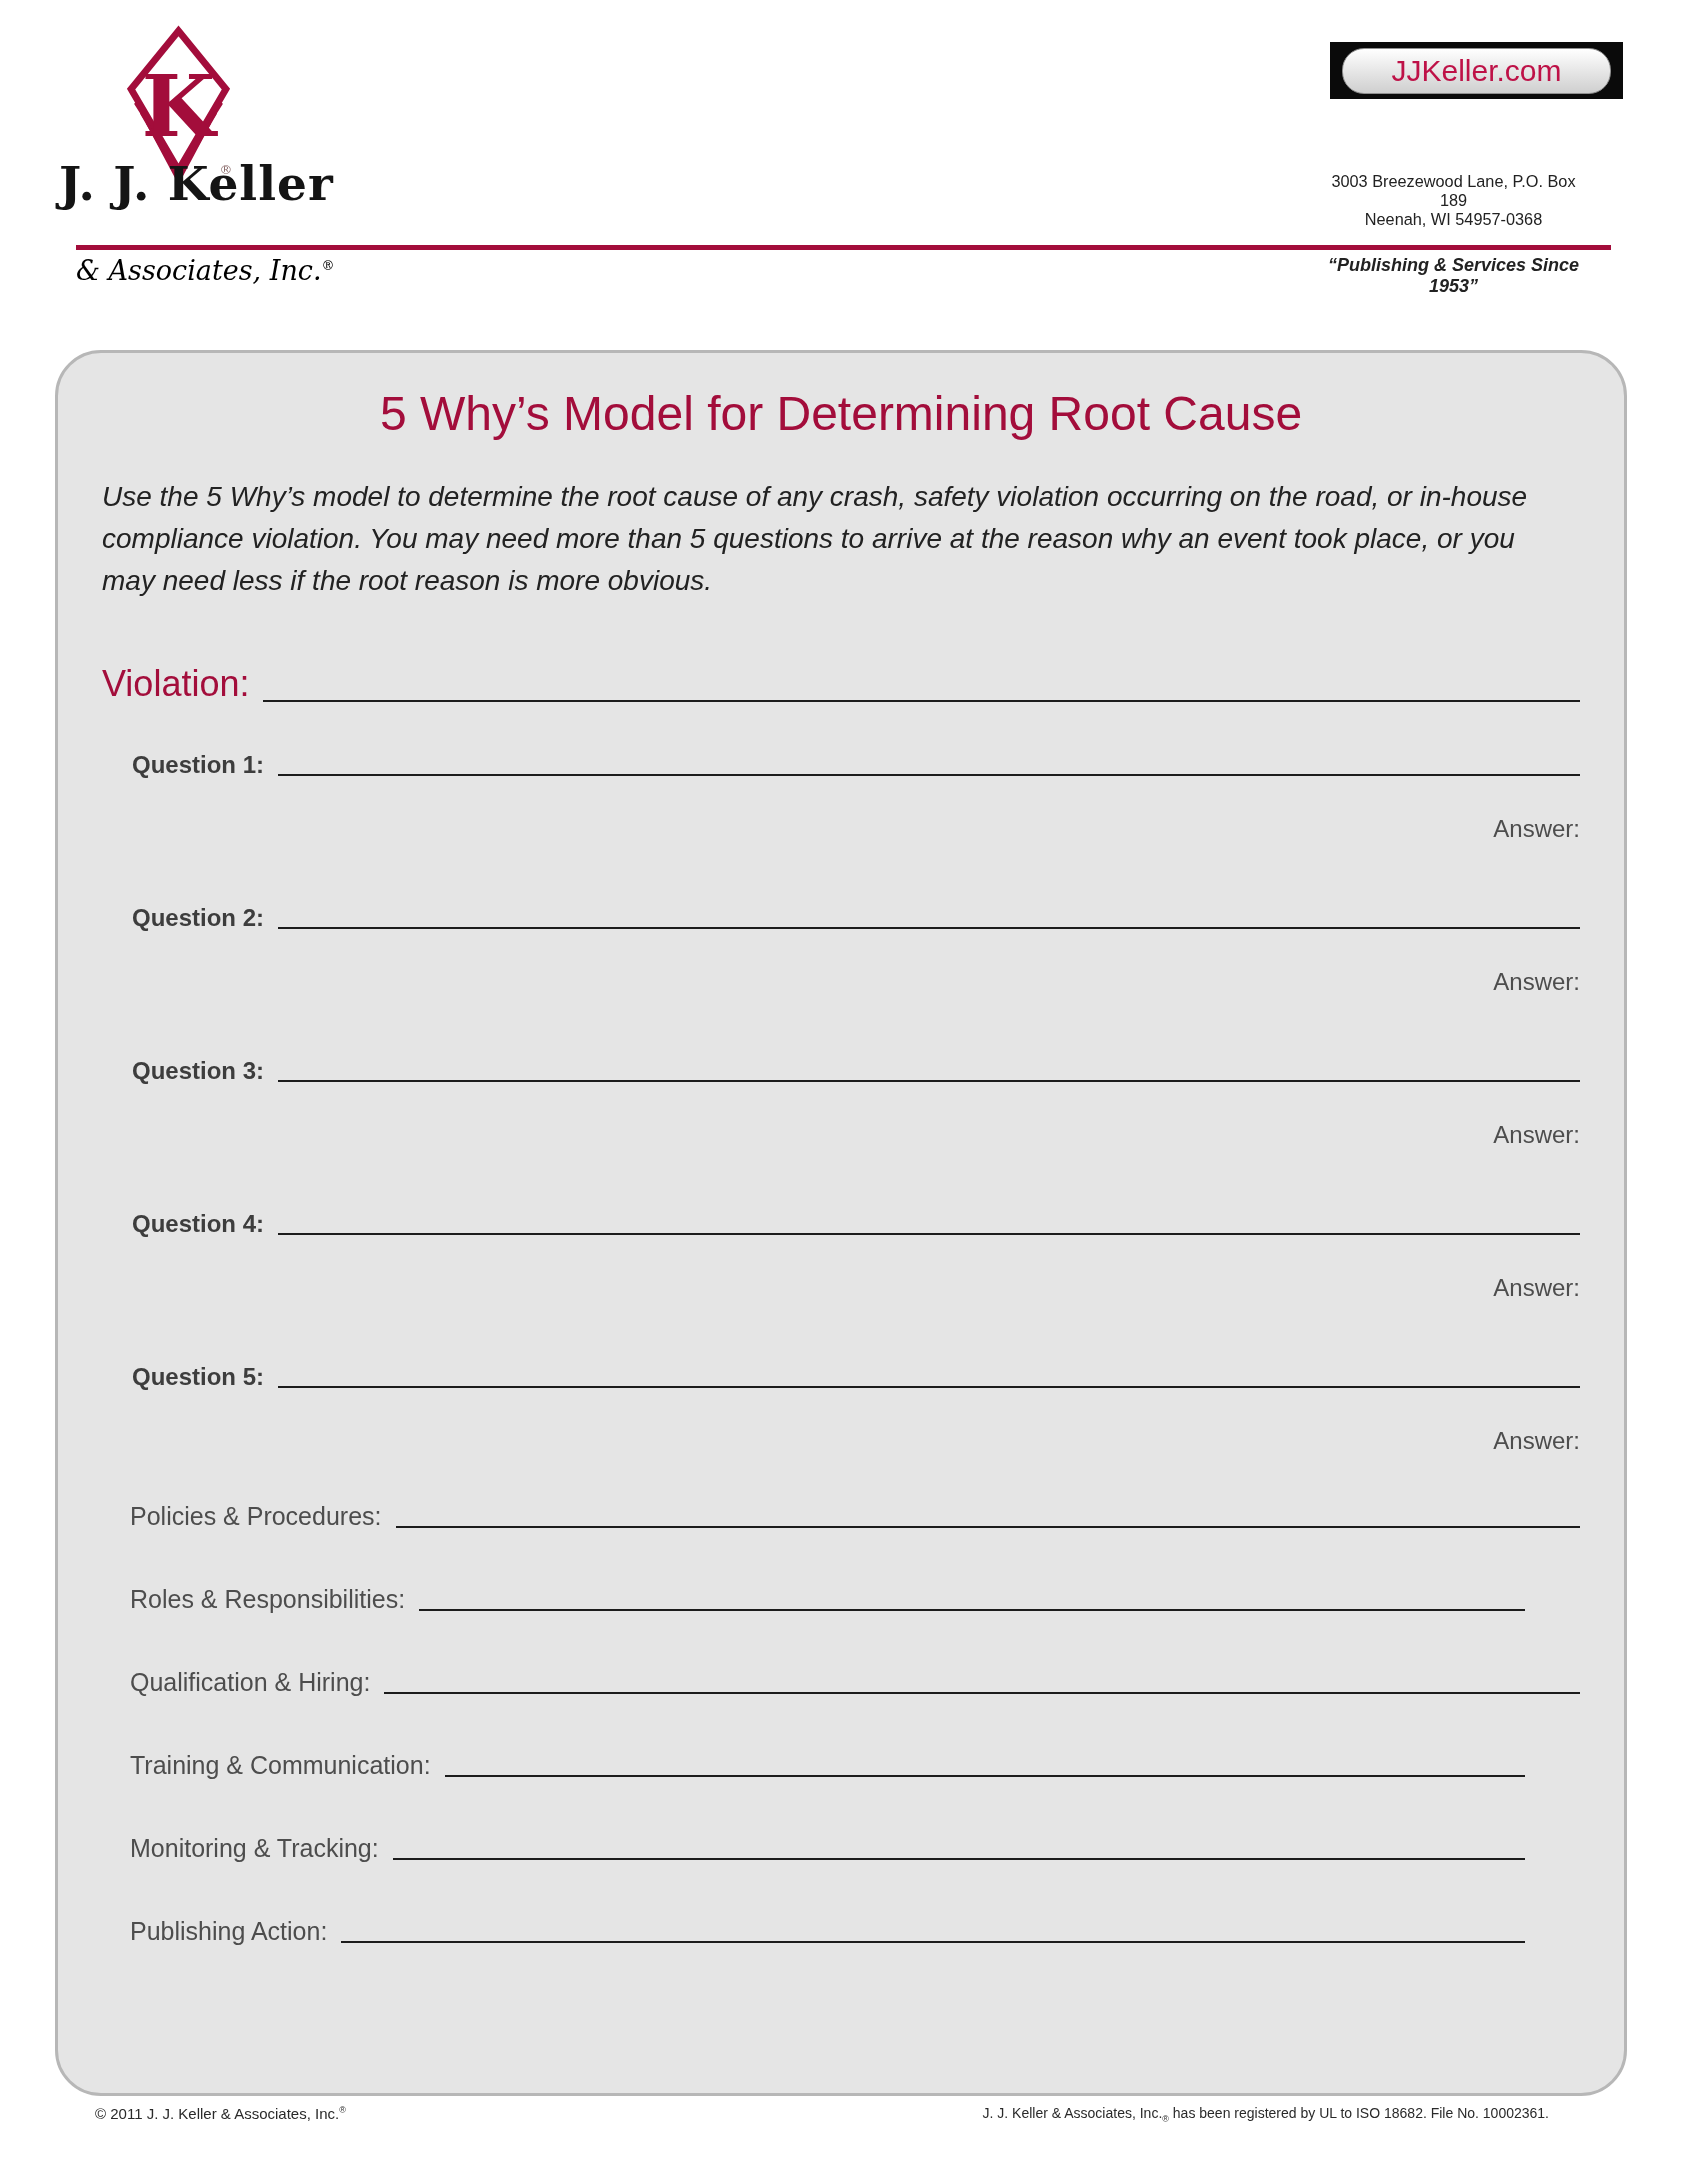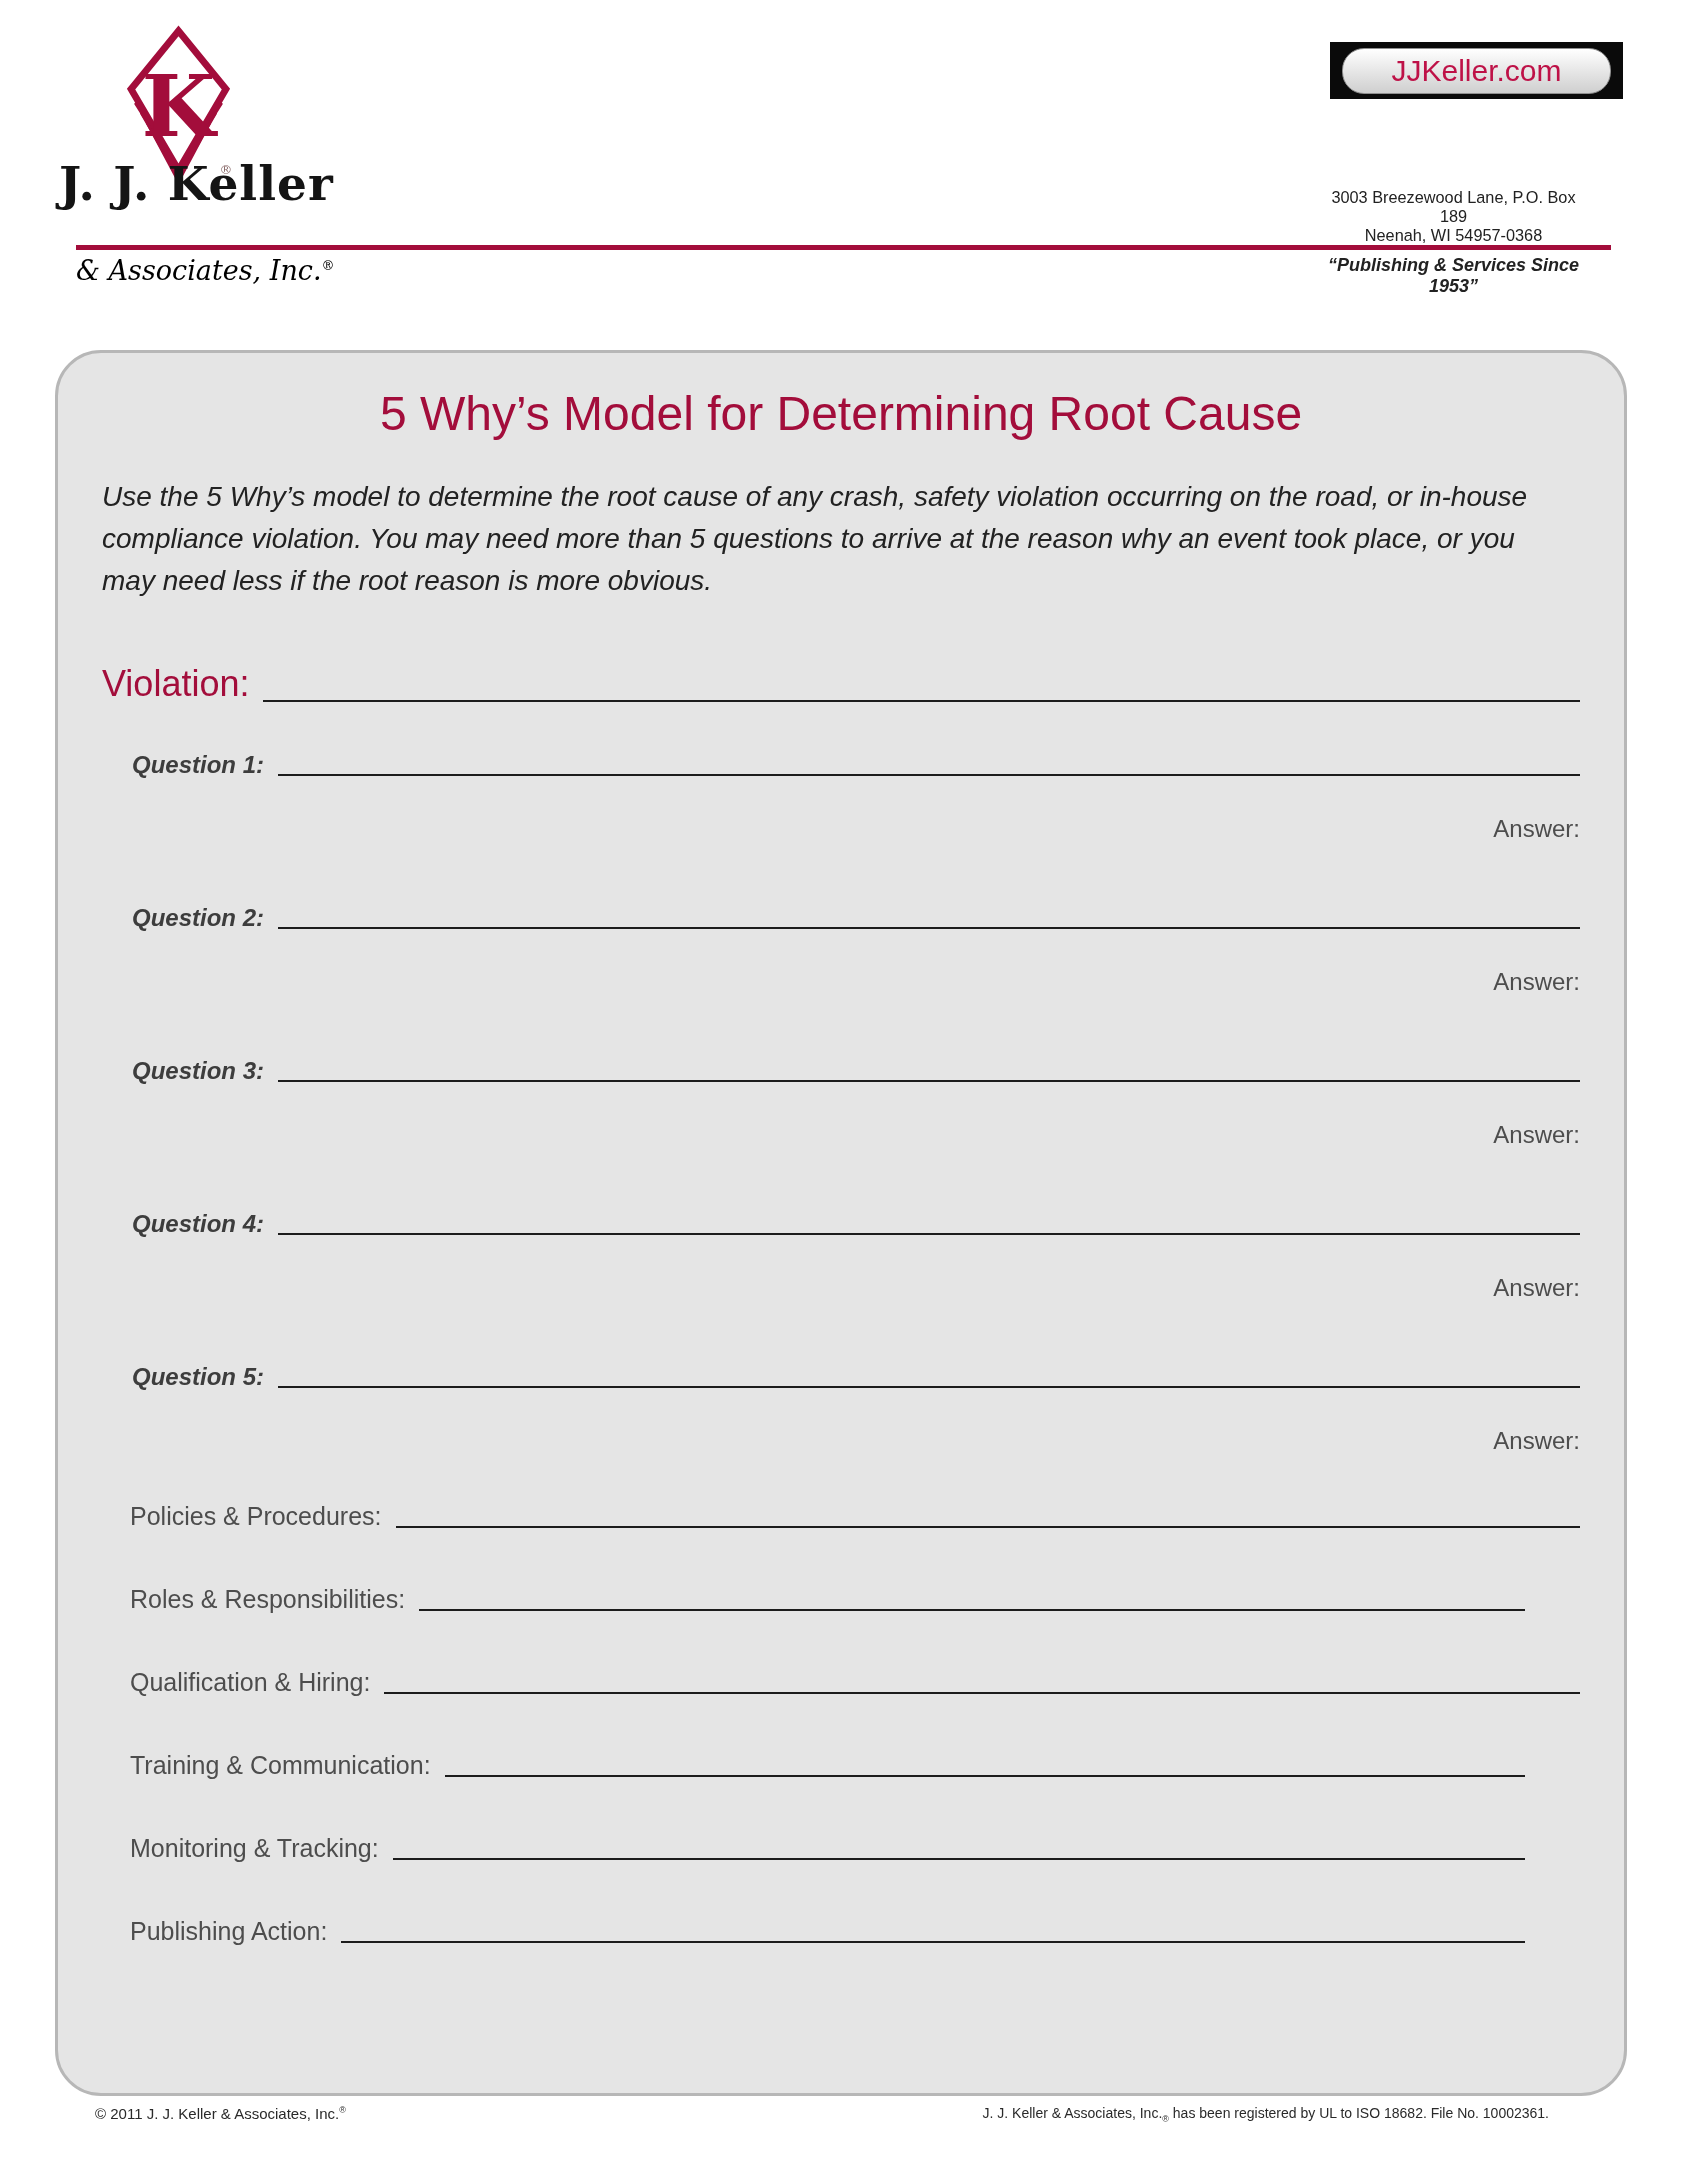--- a/index.html
+++ b/index.html
@@ -26,21 +26,21 @@
     display:flex;align-items:center;justify-content:center;
   }
   .web-btn .pill{
     width:267px;height:44px;border-radius:22px;
     background:linear-gradient(#ffffff,#e9e9e9 45%,#cfcfcf);
     border:1px solid #8f8f8f;
     display:flex;align-items:center;justify-content:center;
     font-size:30px;color:#BE1147;font-weight:500;
   }
   .address{
-    position:absolute;left:1305px;top:188px;width:297px;
+    position:absolute;left:1305px;top:172px;width:297px;
     text-align:center;font-size:16.3px;line-height:19px;color:#222;
   }
   .tagline{
     position:absolute;left:1305px;top:255px;width:297px;text-align:center;
     font-size:18px;font-weight:700;font-style:italic;color:#222;
   }
   
   .card{
     position:absolute;left:55px;top:350px;width:1572px;height:1746px;
     box-sizing:border-box;border:3px solid #b7b7b7;border-radius:46px;
@@ -54,21 +54,21 @@
     margin:36px 0 0 0;max-width:1460px;
     font-style:italic;font-size:28px;line-height:42px;color:#222;
   }
   .row{display:flex;align-items:flex-end;}
   .blank{flex:1;border-bottom:2px solid #1c1c1c;margin-left:14px;margin-bottom:3px;height:6px;}
   .violation-row{margin-top:61px;height:42px;}
   .violation-label{font-size:36px;color:#A30D3B;}
   .q-row{margin-top:53px;height:32px;padding-left:30px;}
   .q-row.first{margin-top:42px;}
   .a-row{margin-top:36px;height:32px;padding-left:30px;flex-direction:column;}
-  .q-label{font-size:24px;font-weight:700;color:#3d3d3d;font-style:italic;}
+  .q-label{font-size:24px;font-weight:700;color:#3d3d3d;}
   .a-label{font-size:24px;color:#4d4d4d;}
   .card h2{
     margin:69px 0 0 0;font-size:33px;line-height:40px;font-weight:400;color:#A30D3B;
   }
   .s-row{margin-top:49px;height:34px;padding-left:28px;}
   .s-row.first{margin-top:38px;}
   .s-label{font-size:25px;color:#4d4d4d;}
   .s-row.short .blank{margin-right:55px;}
   
   footer{

